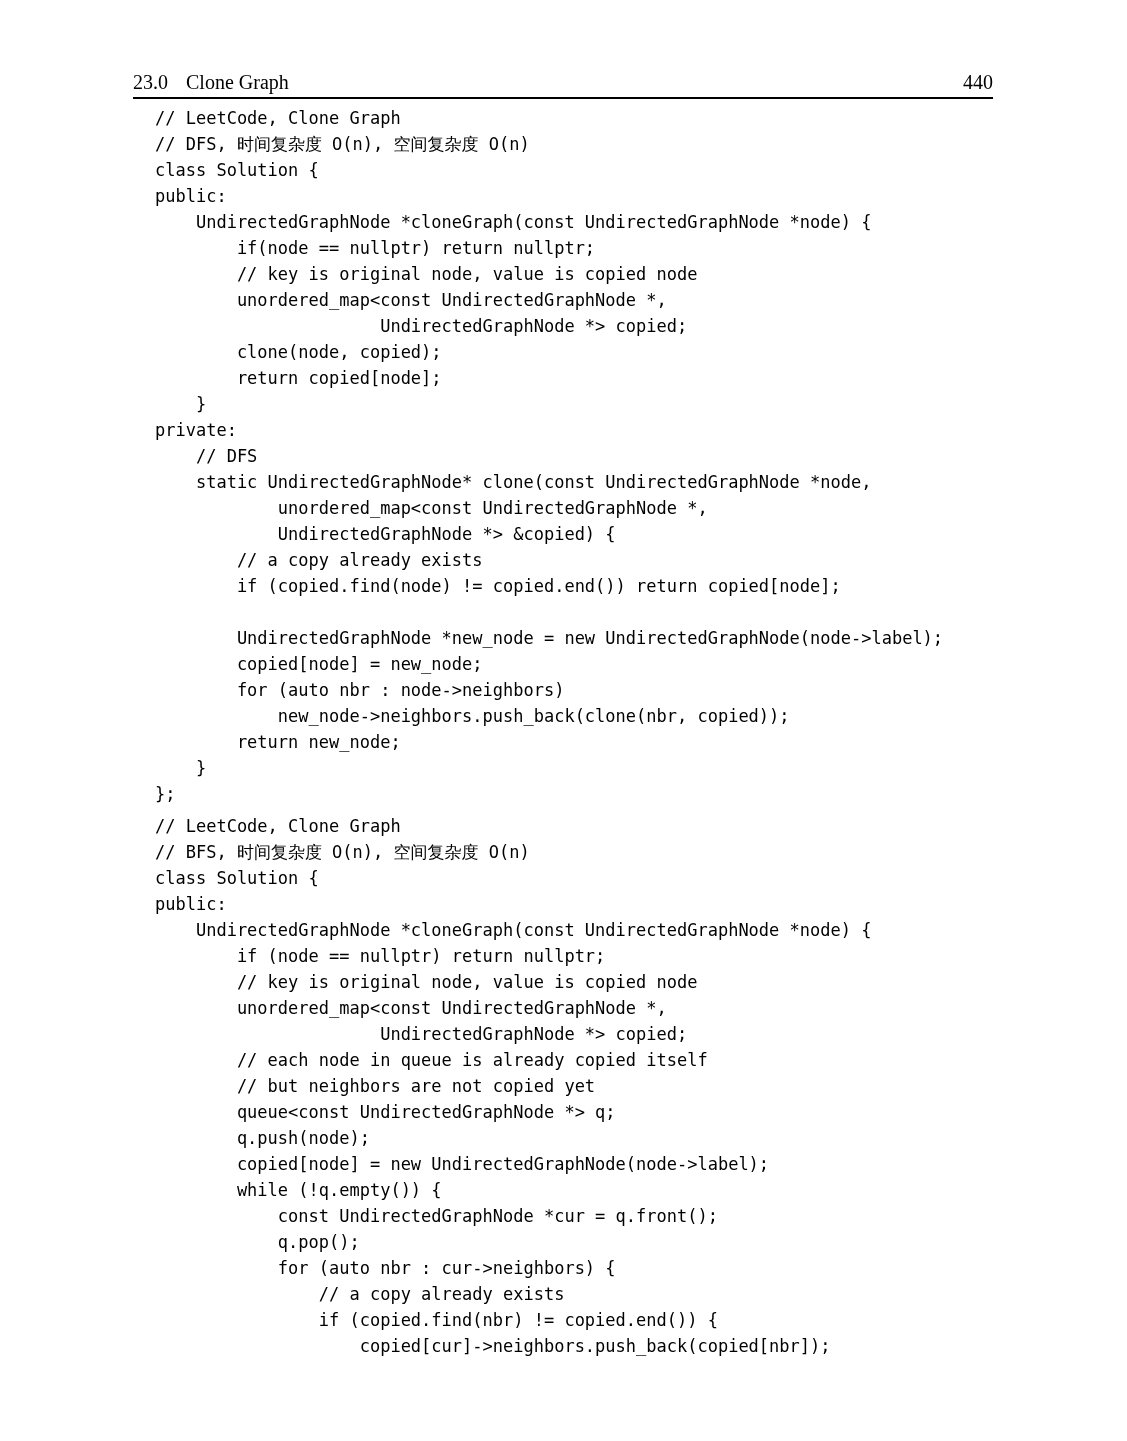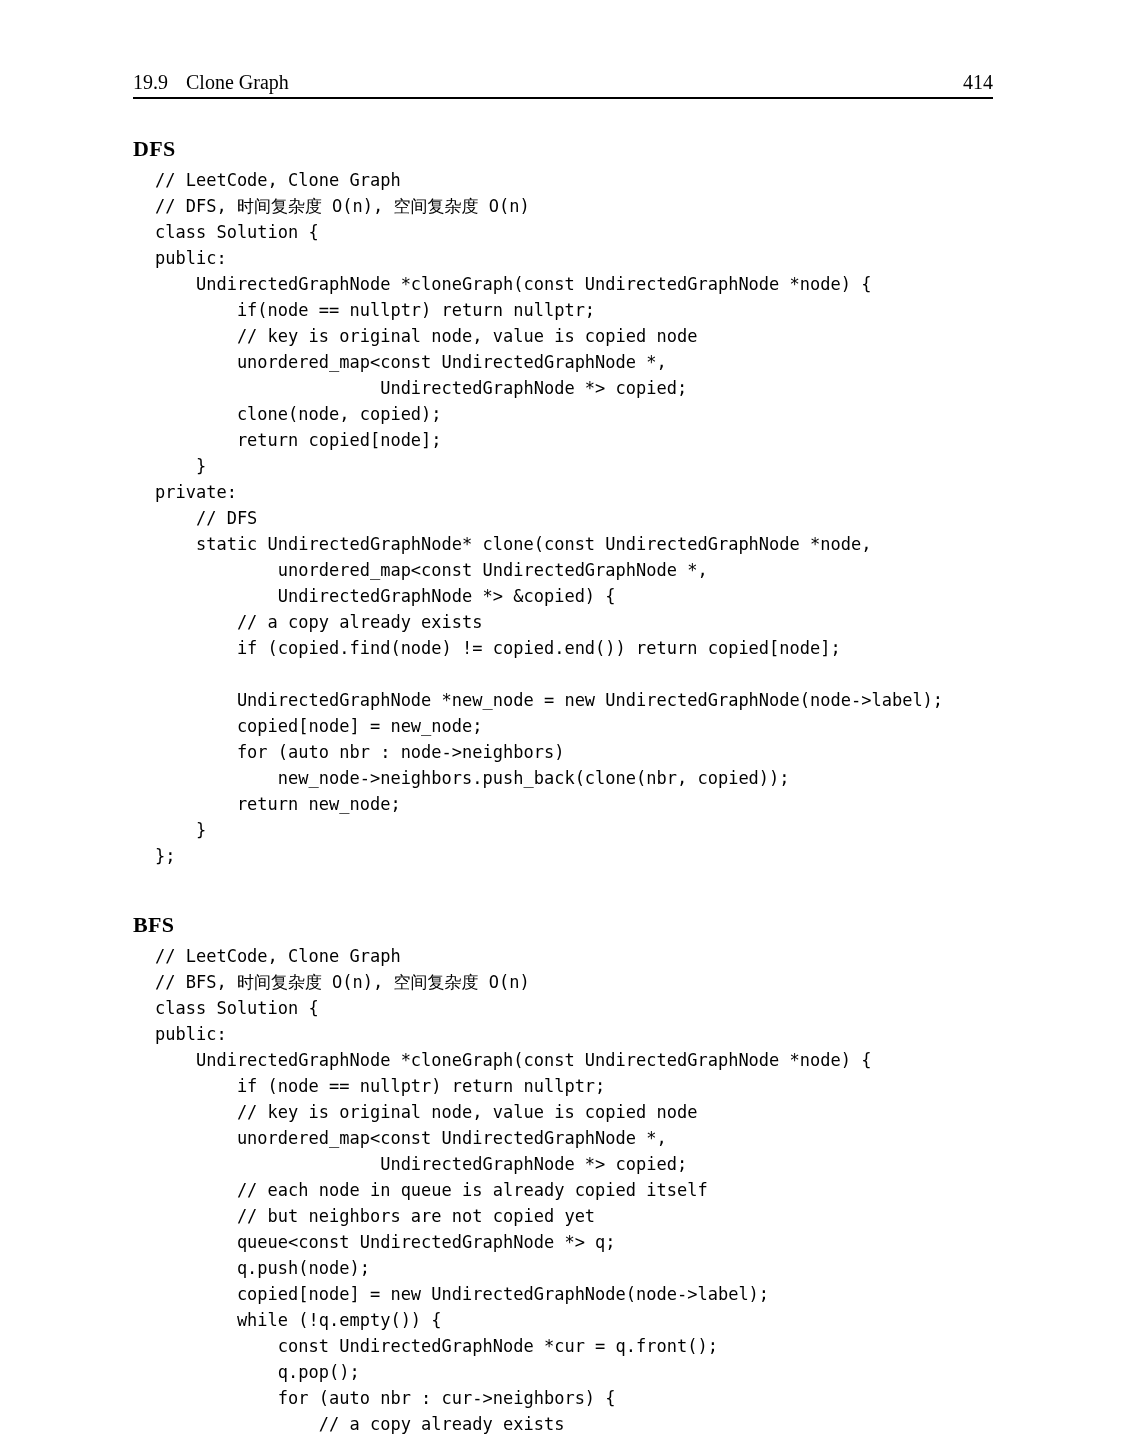--- a/index.html
+++ b/index.html
@@ -54,27 +54,26 @@
     white-space: pre;
   }
 </style>
 </head>
 <body>
 
 <div class="page">
 
   <div class="running-header">
     <div class="header-left">
-      <span class="section-number">19.9</span>
+      <span class="section-number">23.0</span>
       <span class="section-title">Clone Graph</span>
     </div>
-    <span class="page-number">414</span>
+    <span class="page-number">440</span>
   </div>
 
-  <h2 class="section-heading dfs">DFS</h2>
 
   <pre class="code-block">// LeetCode, Clone Graph
 // DFS, 时间复杂度 O(n), 空间复杂度 O(n)
 class Solution {
 public:
     UndirectedGraphNode *cloneGraph(const UndirectedGraphNode *node) {
         if(node == nullptr) return nullptr;
         // key is original node, value is copied node
         unordered_map&lt;const UndirectedGraphNode *,
                       UndirectedGraphNode *&gt; copied;
@@ -90,21 +89,20 @@
         if (copied.find(node) != copied.end()) return copied[node];
 
         UndirectedGraphNode *new_node = new UndirectedGraphNode(node-&gt;label);
         copied[node] = new_node;
         for (auto nbr : node-&gt;neighbors)
             new_node-&gt;neighbors.push_back(clone(nbr, copied));
         return new_node;
     }
 };</pre>
 
-  <h2 class="section-heading bfs">BFS</h2>
 
   <pre class="code-block">// LeetCode, Clone Graph
 // BFS, 时间复杂度 O(n), 空间复杂度 O(n)
 class Solution {
 public:
     UndirectedGraphNode *cloneGraph(const UndirectedGraphNode *node) {
         if (node == nullptr) return nullptr;
         // key is original node, value is copied node
         unordered_map&lt;const UndirectedGraphNode *,
                       UndirectedGraphNode *&gt; copied;

